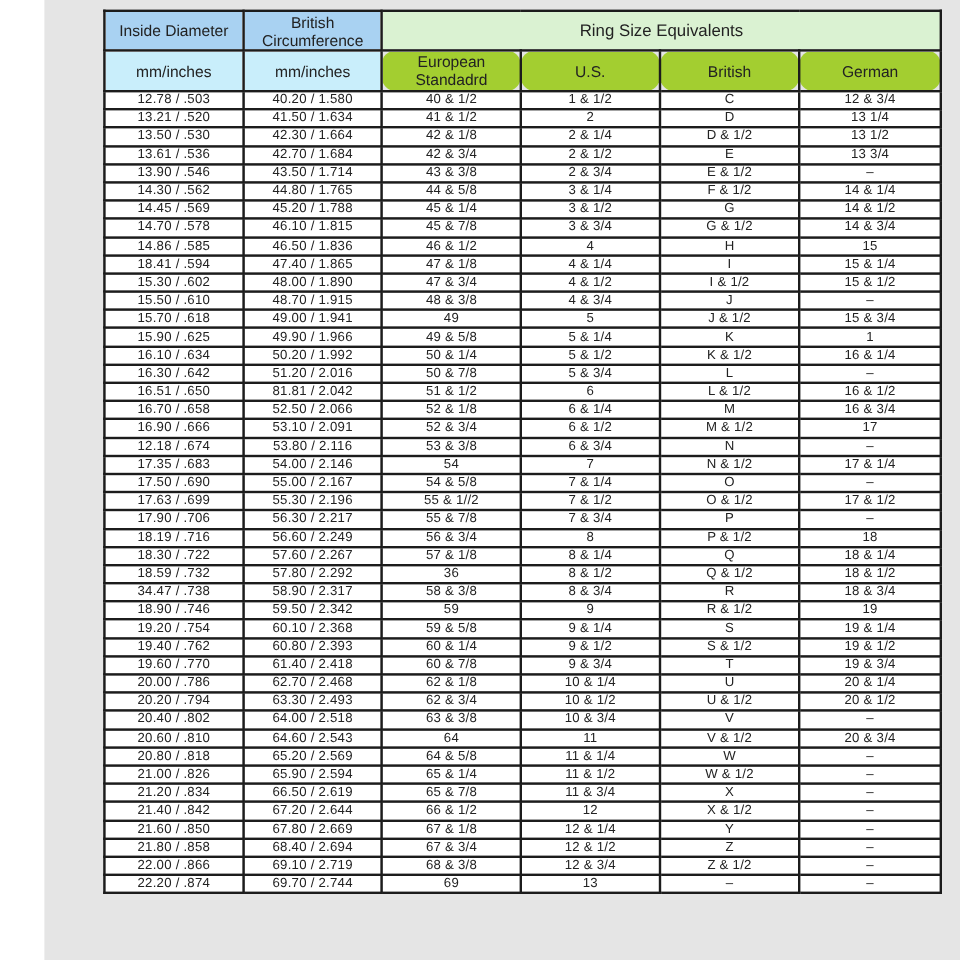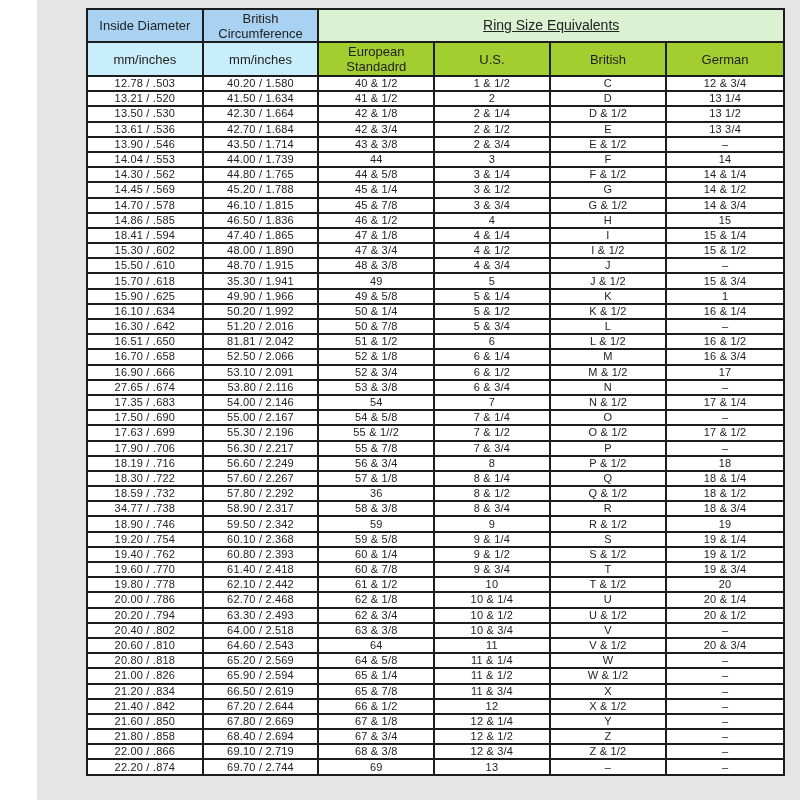--- a/index.html
+++ b/index.html
@@ -37,23 +37,23 @@
   }
   thead th {
     font-weight: normal;
     font-size: 13px;
     line-height: 15px;
     white-space: normal;
   }
   thead tr.group-row th { height: 31px; }
   thead tr.col-row th { height: 32px; }
   .th-blue { background: #a9d2f2; }
-  .th-pale-green { background: #daf2d2; font-size: 14px; text-decoration: underline; }
+  .th-pale-green { background: #daf2d2; font-size: 14px; }
   .th-cyan { background: #c9eefb; }
-  .th-green { background: #a3ce30; }
+  .th-green { background: #a3ce30; border-radius: 12px; }
   tbody td {
     height: 13.2px;
     font-size: 11px;
     line-height: 13px;
     background: #ffffff;
     white-space: nowrap;
     letter-spacing: 0.2px;
   }
 </style>
 </head>
@@ -119,28 +119,20 @@
         </tr>
         <tr>
           <td>13.90 / .546</td>
           <td>43.50 / 1.714</td>
           <td>43 &amp; 3/8</td>
           <td>2 &amp; 3/4</td>
           <td>E &amp; 1/2</td>
           <td>–</td>
         </tr>
         <tr>
-          <td>14.04 / .553</td>
-          <td>44.00 / 1.739</td>
-          <td>44</td>
-          <td>3</td>
-          <td>F</td>
-          <td>14</td>
-        </tr>
-        <tr>
           <td>14.30 / .562</td>
           <td>44.80 / 1.765</td>
           <td>44 &amp; 5/8</td>
           <td>3 &amp; 1/4</td>
           <td>F &amp; 1/2</td>
           <td>14 &amp; 1/4</td>
         </tr>
         <tr>
           <td>14.45 / .569</td>
           <td>45.20 / 1.788</td>
@@ -184,21 +176,21 @@
         <tr>
           <td>15.50 / .610</td>
           <td>48.70 / 1.915</td>
           <td>48 &amp; 3/8</td>
           <td>4 &amp; 3/4</td>
           <td>J</td>
           <td>–</td>
         </tr>
         <tr>
           <td>15.70 / .618</td>
-          <td>35.30 / 1.941</td>
+          <td>49.00 / 1.941</td>
           <td>49</td>
           <td>5</td>
           <td>J &amp; 1/2</td>
           <td>15 &amp; 3/4</td>
         </tr>
         <tr>
           <td>15.90 / .625</td>
           <td>49.90 / 1.966</td>
           <td>49 &amp; 5/8</td>
           <td>5 &amp; 1/4</td>
@@ -239,21 +231,21 @@
         </tr>
         <tr>
           <td>16.90 / .666</td>
           <td>53.10 / 2.091</td>
           <td>52 &amp; 3/4</td>
           <td>6 &amp; 1/2</td>
           <td>M &amp; 1/2</td>
           <td>17</td>
         </tr>
         <tr>
-          <td>27.65 / .674</td>
+          <td>12.18 / .674</td>
           <td>53.80 / 2.116</td>
           <td>53 &amp; 3/8</td>
           <td>6 &amp; 3/4</td>
           <td>N</td>
           <td>–</td>
         </tr>
         <tr>
           <td>17.35 / .683</td>
           <td>54.00 / 2.146</td>
           <td>54</td>
@@ -303,21 +295,21 @@
         </tr>
         <tr>
           <td>18.59 / .732</td>
           <td>57.80 / 2.292</td>
           <td>36</td>
           <td>8 &amp; 1/2</td>
           <td>Q &amp; 1/2</td>
           <td>18 &amp; 1/2</td>
         </tr>
         <tr>
-          <td>34.77 / .738</td>
+          <td>34.47 / .738</td>
           <td>58.90 / 2.317</td>
           <td>58 &amp; 3/8</td>
           <td>8 &amp; 3/4</td>
           <td>R</td>
           <td>18 &amp; 3/4</td>
         </tr>
         <tr>
           <td>18.90 / .746</td>
           <td>59.50 / 2.342</td>
           <td>59</td>
@@ -343,28 +335,20 @@
         </tr>
         <tr>
           <td>19.60 / .770</td>
           <td>61.40 / 2.418</td>
           <td>60 &amp; 7/8</td>
           <td>9 &amp; 3/4</td>
           <td>T</td>
           <td>19 &amp; 3/4</td>
         </tr>
         <tr>
-          <td>19.80 / .778</td>
-          <td>62.10 / 2.442</td>
-          <td>61 &amp; 1/2</td>
-          <td>10</td>
-          <td>T &amp; 1/2</td>
-          <td>20</td>
-        </tr>
-        <tr>
           <td>20.00 / .786</td>
           <td>62.70 / 2.468</td>
           <td>62 &amp; 1/8</td>
           <td>10 &amp; 1/4</td>
           <td>U</td>
           <td>20 &amp; 1/4</td>
         </tr>
         <tr>
           <td>20.20 / .794</td>
           <td>63.30 / 2.493</td>

